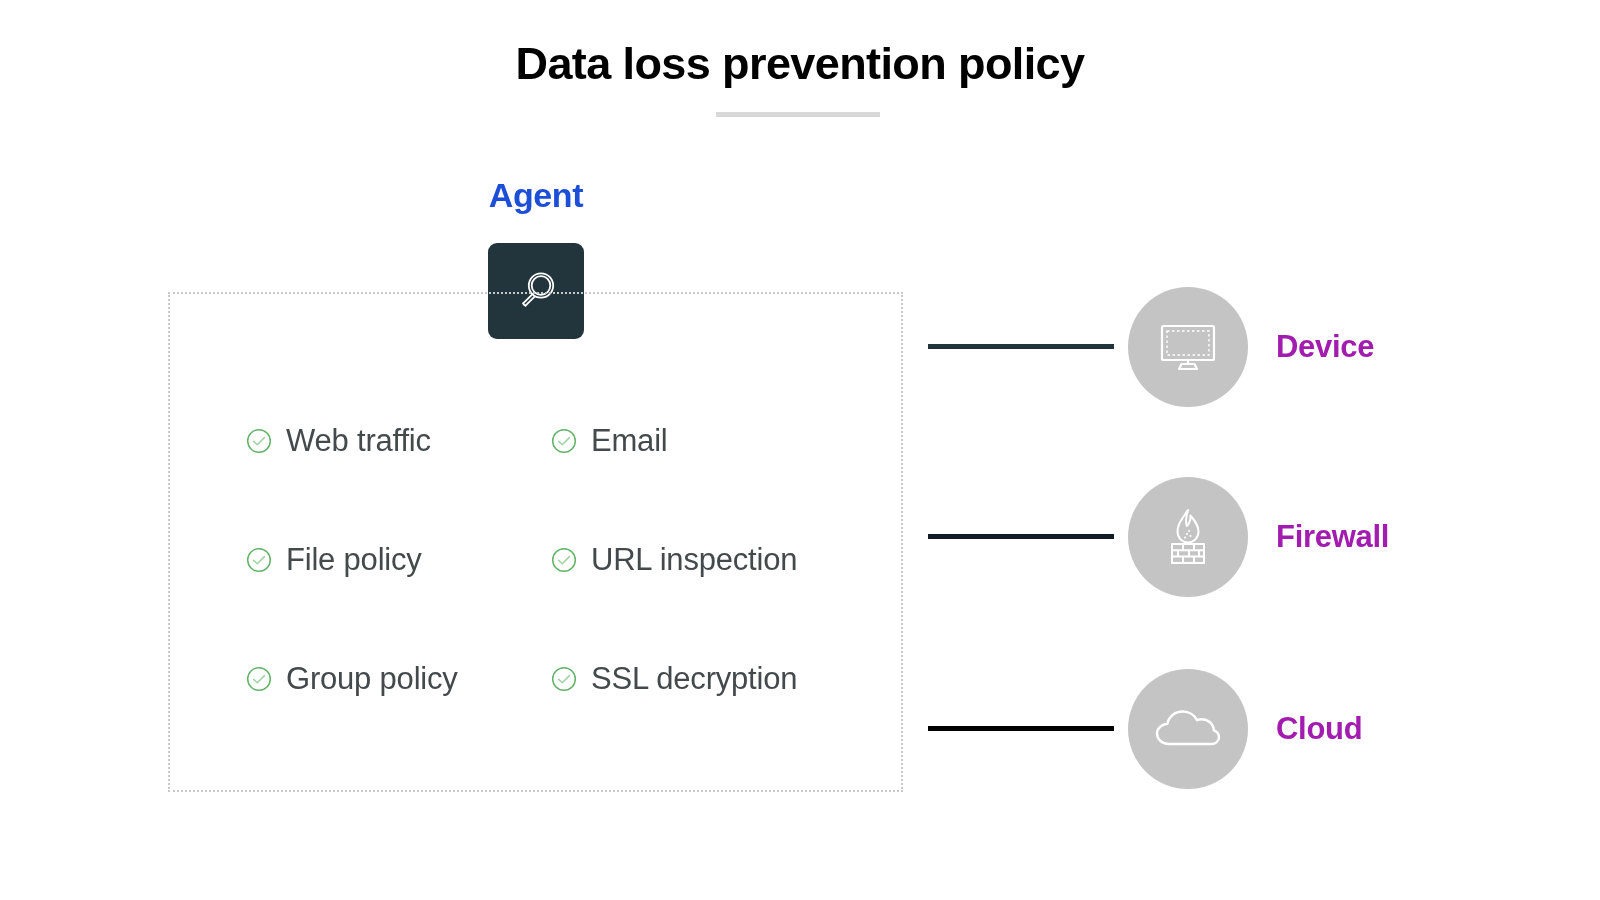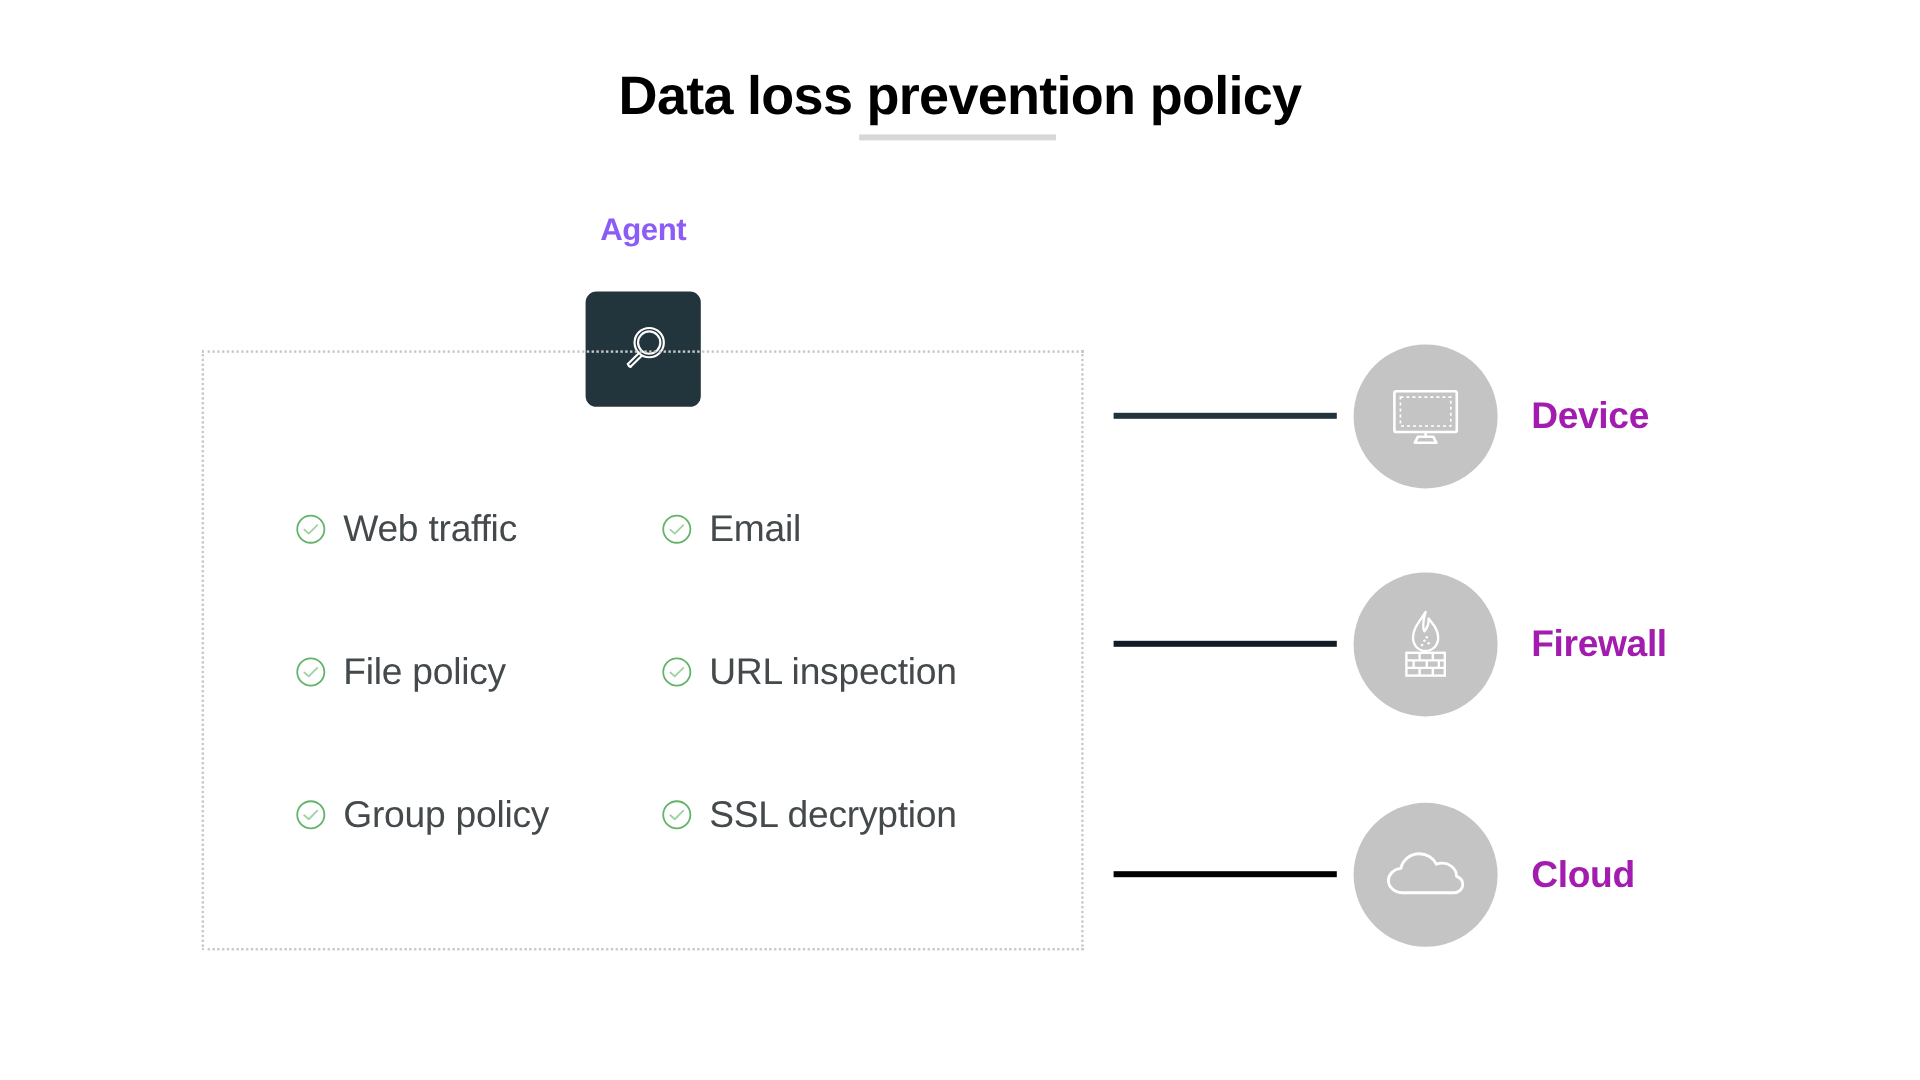--- a/index.html
+++ b/index.html
@@ -21,42 +21,41 @@
     position: absolute;
     top: 38px;
     left: 0;
     width: 1600px;
     text-align: center;
     font-size: 45px;
     font-weight: bold;
     letter-spacing: -0.6px;
     color: #000000;
     line-height: 1.15;
-    margin-top: 16px;
   }
   #title-underline {
     position: absolute;
     top: 112px;
     left: 716px;
     width: 164px;
     height: 5px;
     background: #d8d8d8;
   }
 
   
   #agent-label {
     position: absolute;
     top: 176px;
     left: 396px;
     width: 280px;
     text-align: center;
-    font-size: 26px;
+    font-size: 34px;
     font-weight: bold;
     letter-spacing: -0.4px;
-    color: #8b5cf6;
+    color: #1d4ed8;
   }
 
   
   #agent-tile {
     position: absolute;
     left: 488px;
     top: 243px;
     width: 96px;
     height: 96px;
     border-radius: 9px;

